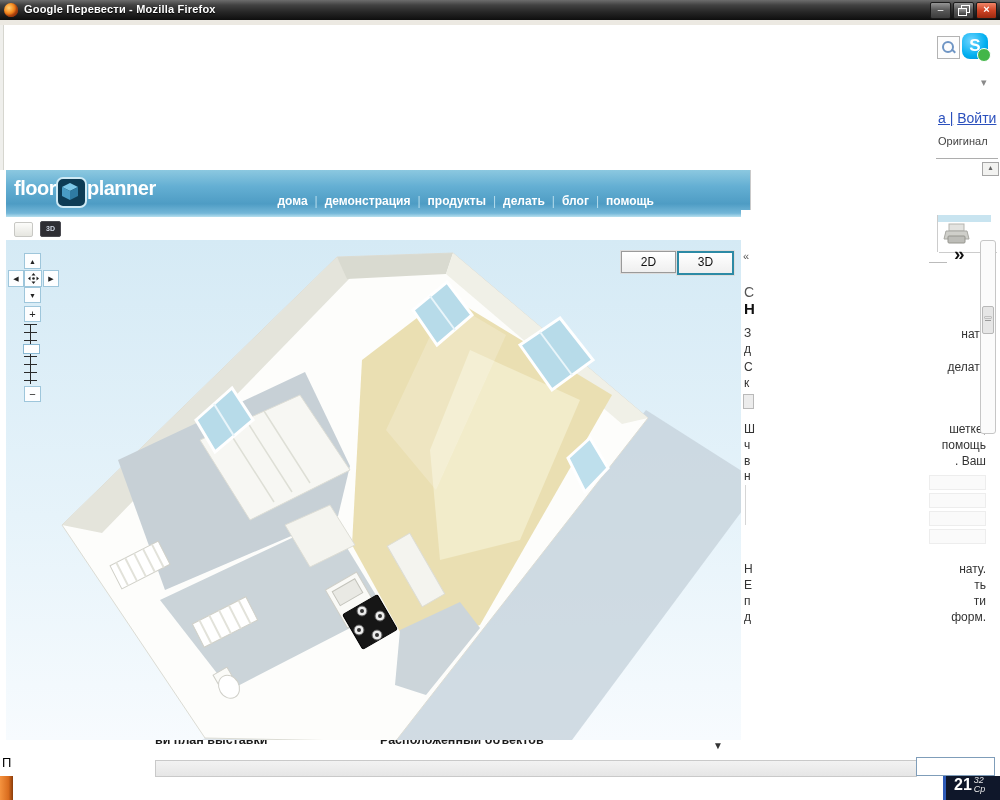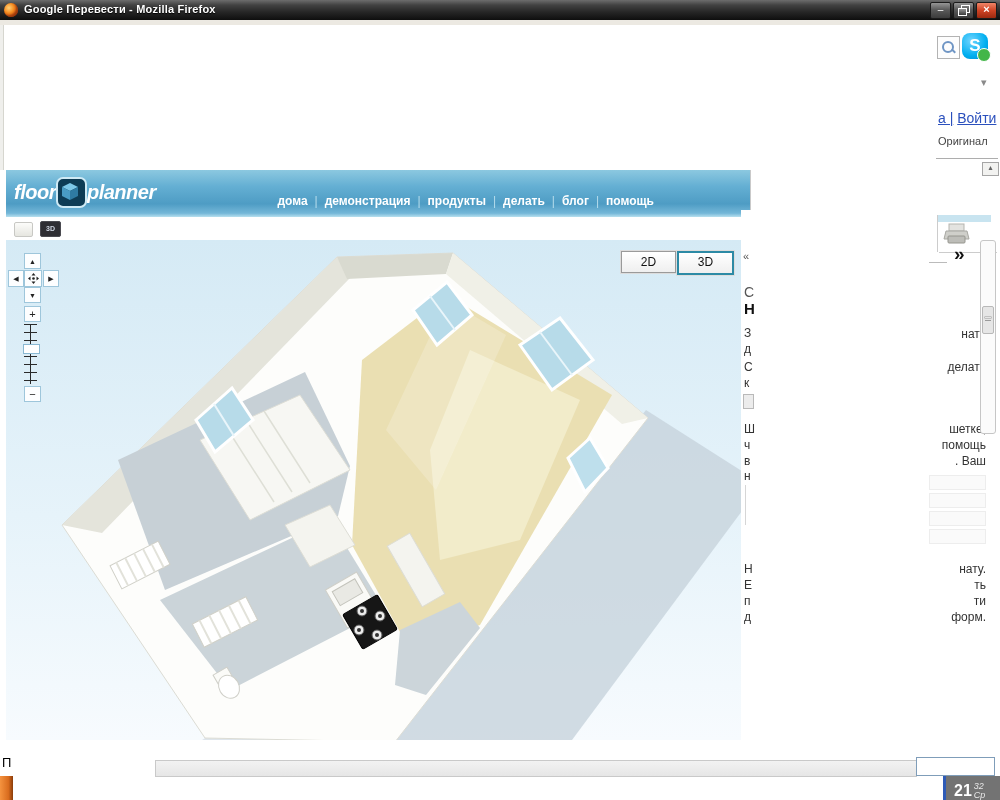--- a/index.html
+++ b/index.html
@@ -42,21 +42,21 @@
   .login-row a{color:#2b50bd;text-decoration:underline;}
   .orig-label{left:938px;top:135px;font-size:11px;color:#444;}
   .tr-divider{left:936px;top:158px;width:62px;height:0;border-top:1px solid #adadad;}
   .collapse-btn{left:982px;top:162px;width:15px;height:12px;border:1px solid #a5a5a5;background:#f2f2f0;
     font-size:8px;line-height:10px;text-align:center;color:#666;}
 
   
   .fp-frame{left:6px;top:170px;width:744px;height:592px;background:#fff;border-right:1px solid #c9c9c9;}
   .fp-header{position:absolute;left:0;top:0;width:100%;height:47px;
     background:linear-gradient(180deg,#8cc8e0 0%,#64afd3 35%,#4e9cc4 72%,#74b7d8 92%,#b7e0ef 100%);}
-  .fp-logo{position:absolute;left:8px;top:7px;display:flex;align-items:center;font-style:italic;}
+  .fp-logo{position:absolute;left:8px;top:7px;display:flex;}
   .fp-logo .word{color:#fff;font-size:20px;font-weight:bold;letter-spacing:-.5px;}
   .fp-cube{width:27px;height:27px;border-radius:7px;background:#0e3c55;border:2px solid #cfeaf5;position:relative;}
   .fp-nav{position:absolute;right:96px;top:24px;display:flex;gap:7px;color:#fff;font-size:12px;font-weight:bold;}
   .fp-nav .sep{color:#b5dcec;font-weight:normal;}
   .fp-toolbar{position:absolute;left:0;top:47px;width:100%;height:23px;background:#fff;}
   .mini-icon1{position:absolute;left:8px;top:5px;width:17px;height:13px;border:1px solid #c8c8c4;border-radius:2px;
     background:linear-gradient(180deg,#fcfcfa,#e6e6e0);}
   .mini-icon2{position:absolute;left:34px;top:4px;width:19px;height:14px;border:1px solid #4a4a50;border-radius:2px;
     background:#2e2e33;color:#cfd6e2;font-size:7px;line-height:14px;text-align:center;font-weight:bold;}
 
@@ -98,21 +98,21 @@
      box-shadow:0 0 0 .5px #9a9a9a,0 3px 0 0 #9a9a9a;}
 
   
   .gray-bar{left:155px;top:760px;width:760px;height:15px;background:linear-gradient(180deg,#f2f2f2,#e6e6e6);
     border:1px solid #c9c9c9;}
   .bottom-input{left:916px;top:757px;width:77px;height:17px;background:#fff;border:1px solid #7f9db9;}
   .status-frag{left:2px;top:755px;font-size:13px;color:#000;}
   .tb-orange{left:0;top:776px;width:13px;height:24px;
     background:linear-gradient(90deg,#f5933f,#d96c1e 65%,#8a3c0a);}
   .tb-blue{left:943px;top:776px;width:3px;height:24px;background:#2f5bb7;}
-  .tb-clock{left:946px;top:776px;width:54px;height:24px;background:#737373;color:#fff;display:flex;align-items:flex-end;}
+  .tb-clock{left:946px;top:776px;width:54px;height:24px;background:#0f172a;color:#fff;display:flex;align-items:flex-start;}
   .tb-h{font-size:16px;font-weight:bold;margin-left:8px;}
   .tb-col{display:flex;flex-direction:column;margin-left:2px;line-height:1;}
   .tb-col span{font-size:9px;color:#e8e8e8;font-style:italic;}
 </style>
 </head>
 <body>
 
 <div class="abs titlebar">
   <div class="abs fx-icon"></div>
   <div class="abs title-text">Google Перевести - Mozilla Firefox</div>
@@ -265,20 +265,29 @@
 
     <div class="ctl" style="left:18px;top:66px;width:15px;height:14px;font-size:11px">+</div>
     <div class="slider-track"></div>
     <div class="slider-handle"></div>
     <div class="ctl" style="left:18px;top:146px;width:15px;height:14px;font-size:11px">−</div>
 
     <div class="viewbtn" style="left:615px;top:11px">2D</div>
     <div class="viewbtn active" style="left:671px;top:11px">3D</div>
   </div>
 
+  <div class="fp-bottombar">
+    <div class="cliptab" style="left:149px;top:0;width:170px">
+      <span>ви план выставки</span>
+    </div>
+    <div class="cliptab" style="left:374px;top:0;width:240px">
+      <span>Расположенный объектов</span>
+    </div>
+    <div class="tab-caret">▼</div>
+  </div>
 </div>
 
 <div class="abs right-panel">
   <div class="rp rp-blue-strip"></div>
   <div class="rp rp-vline"></div>
   <div class="rp rp-hline"></div>
   <svg class="rp" style="left:202px;top:12px" width="28" height="24">
     <rect x="6" y="2" width="15" height="7" fill="#e3e3e0" stroke="#b5b5b0"></rect>
     <polygon points="3,9 24,9 26,17 1,17" fill="#cfcfca" stroke="#a8a8a2"></polygon>
     <rect x="5" y="14" width="17" height="7" rx="1" fill="#bdbdb8" stroke="#96968f"></rect>

